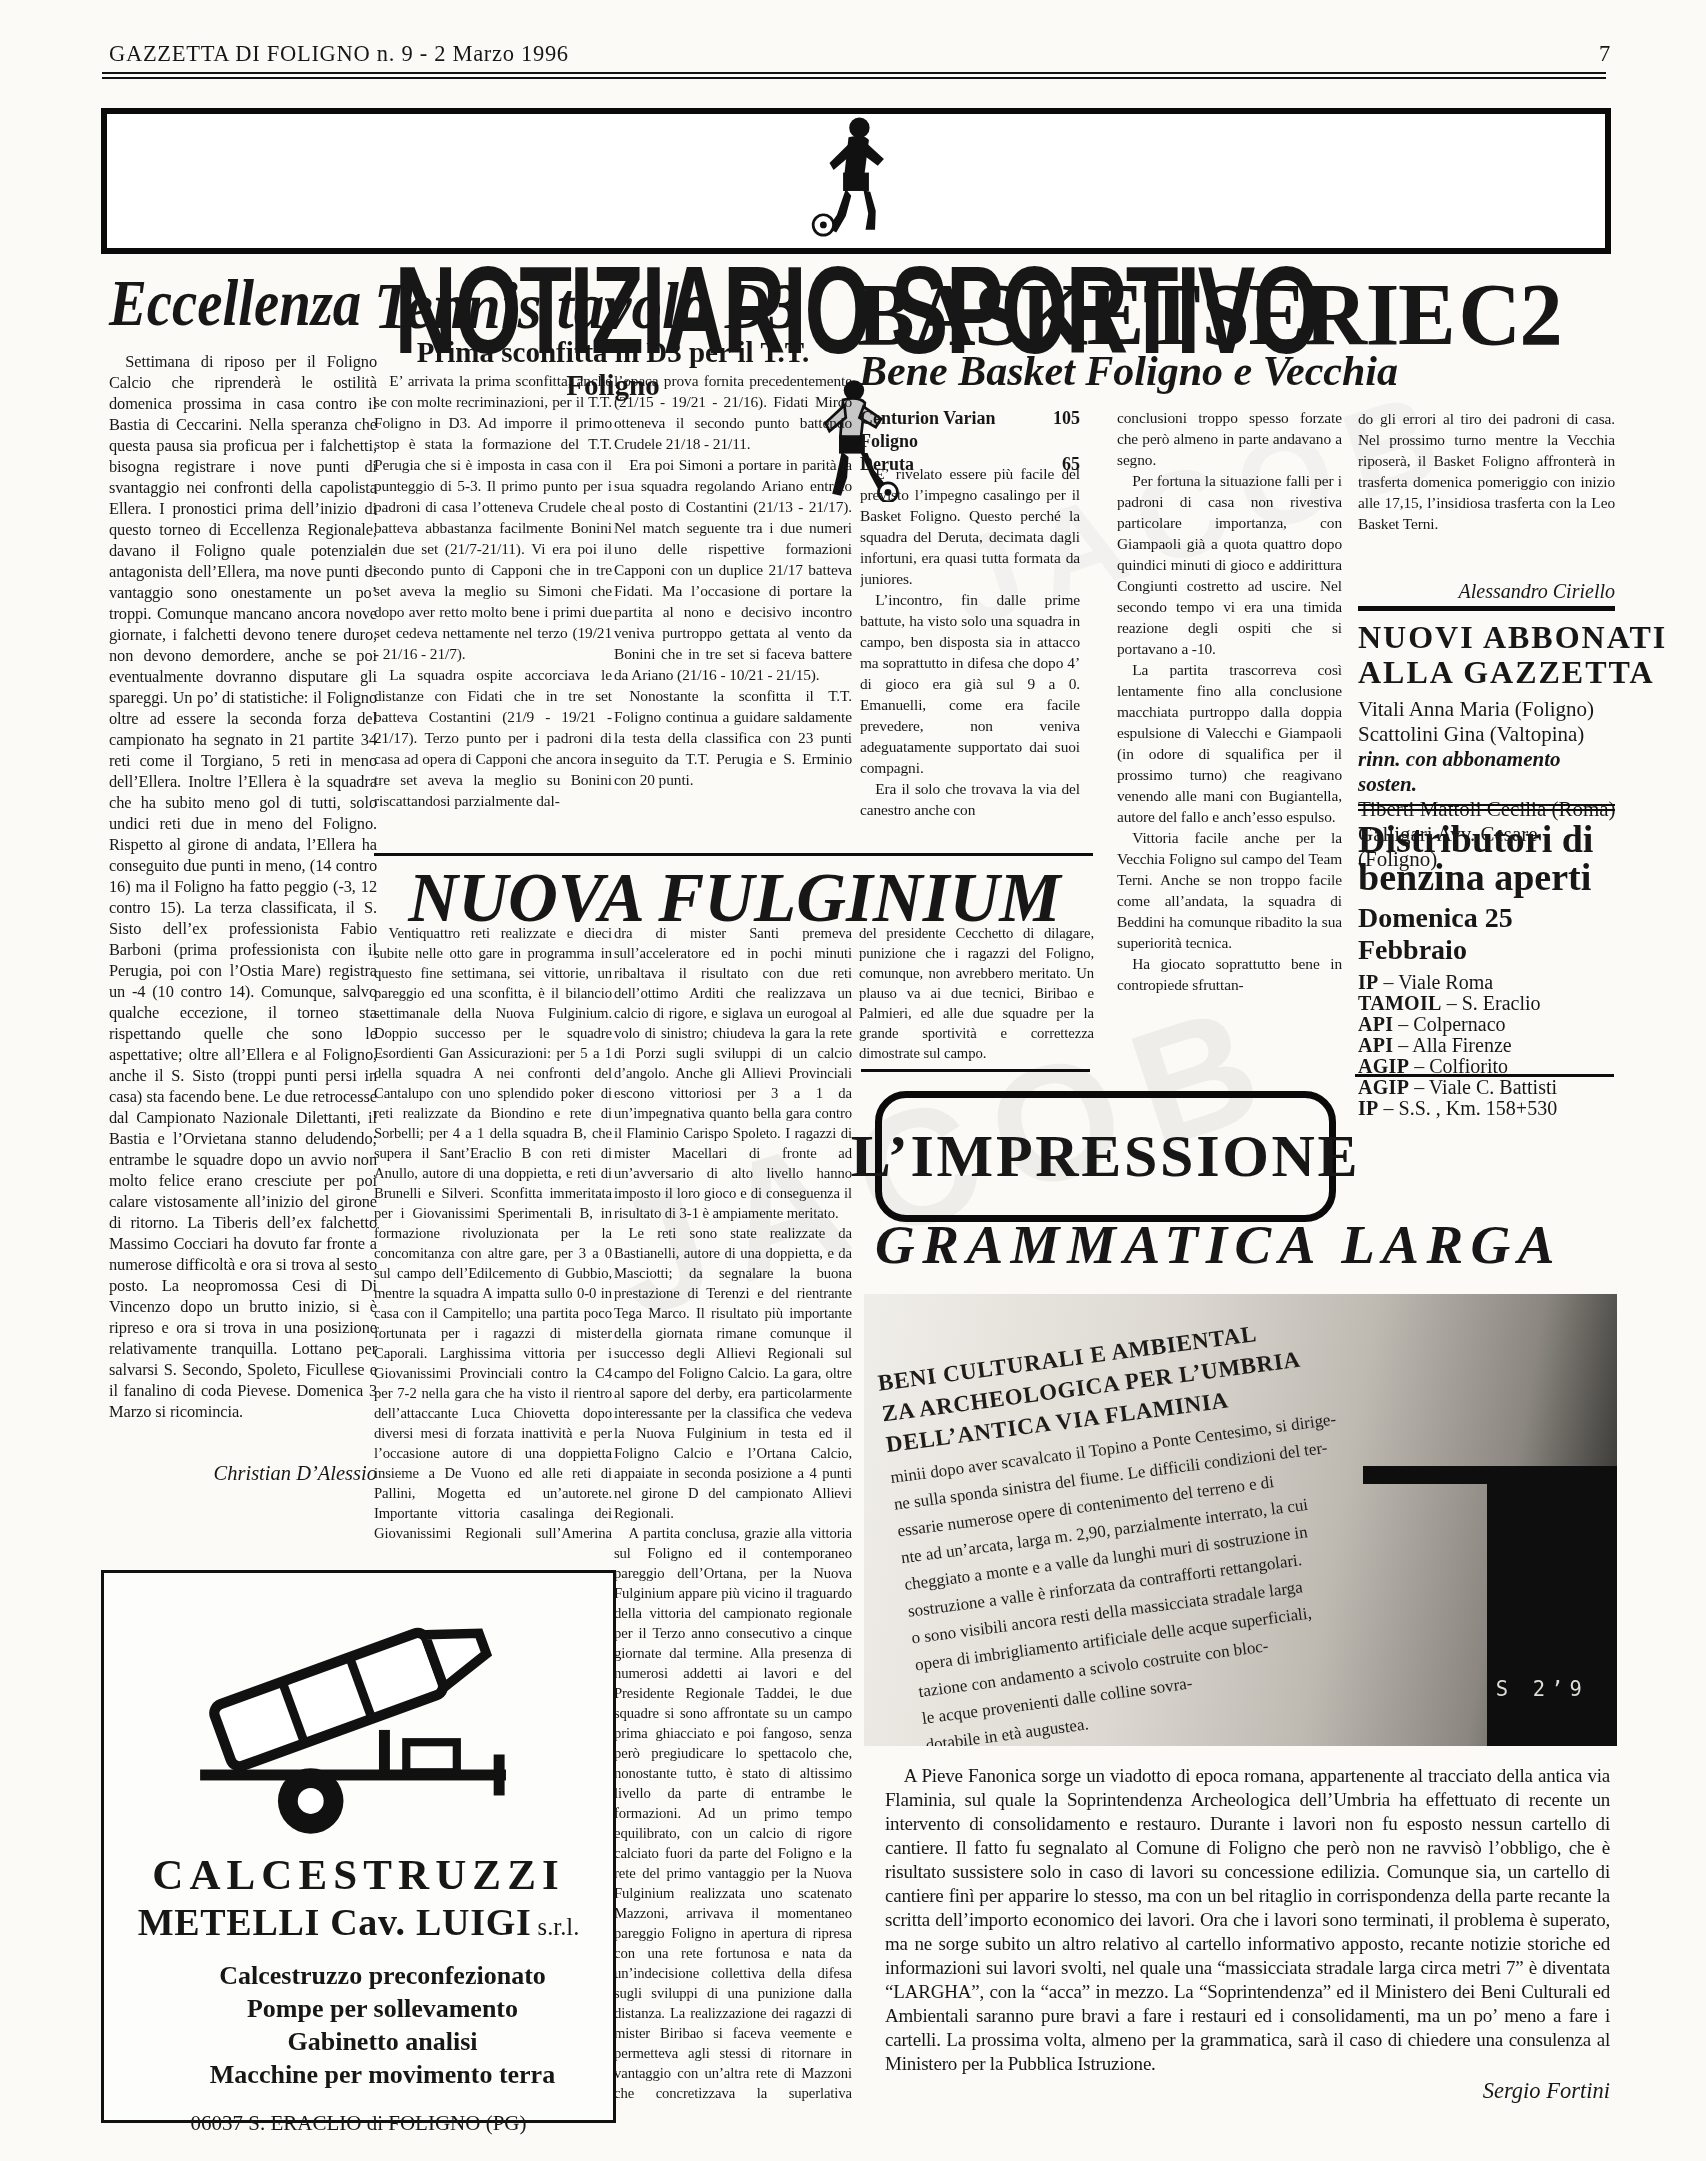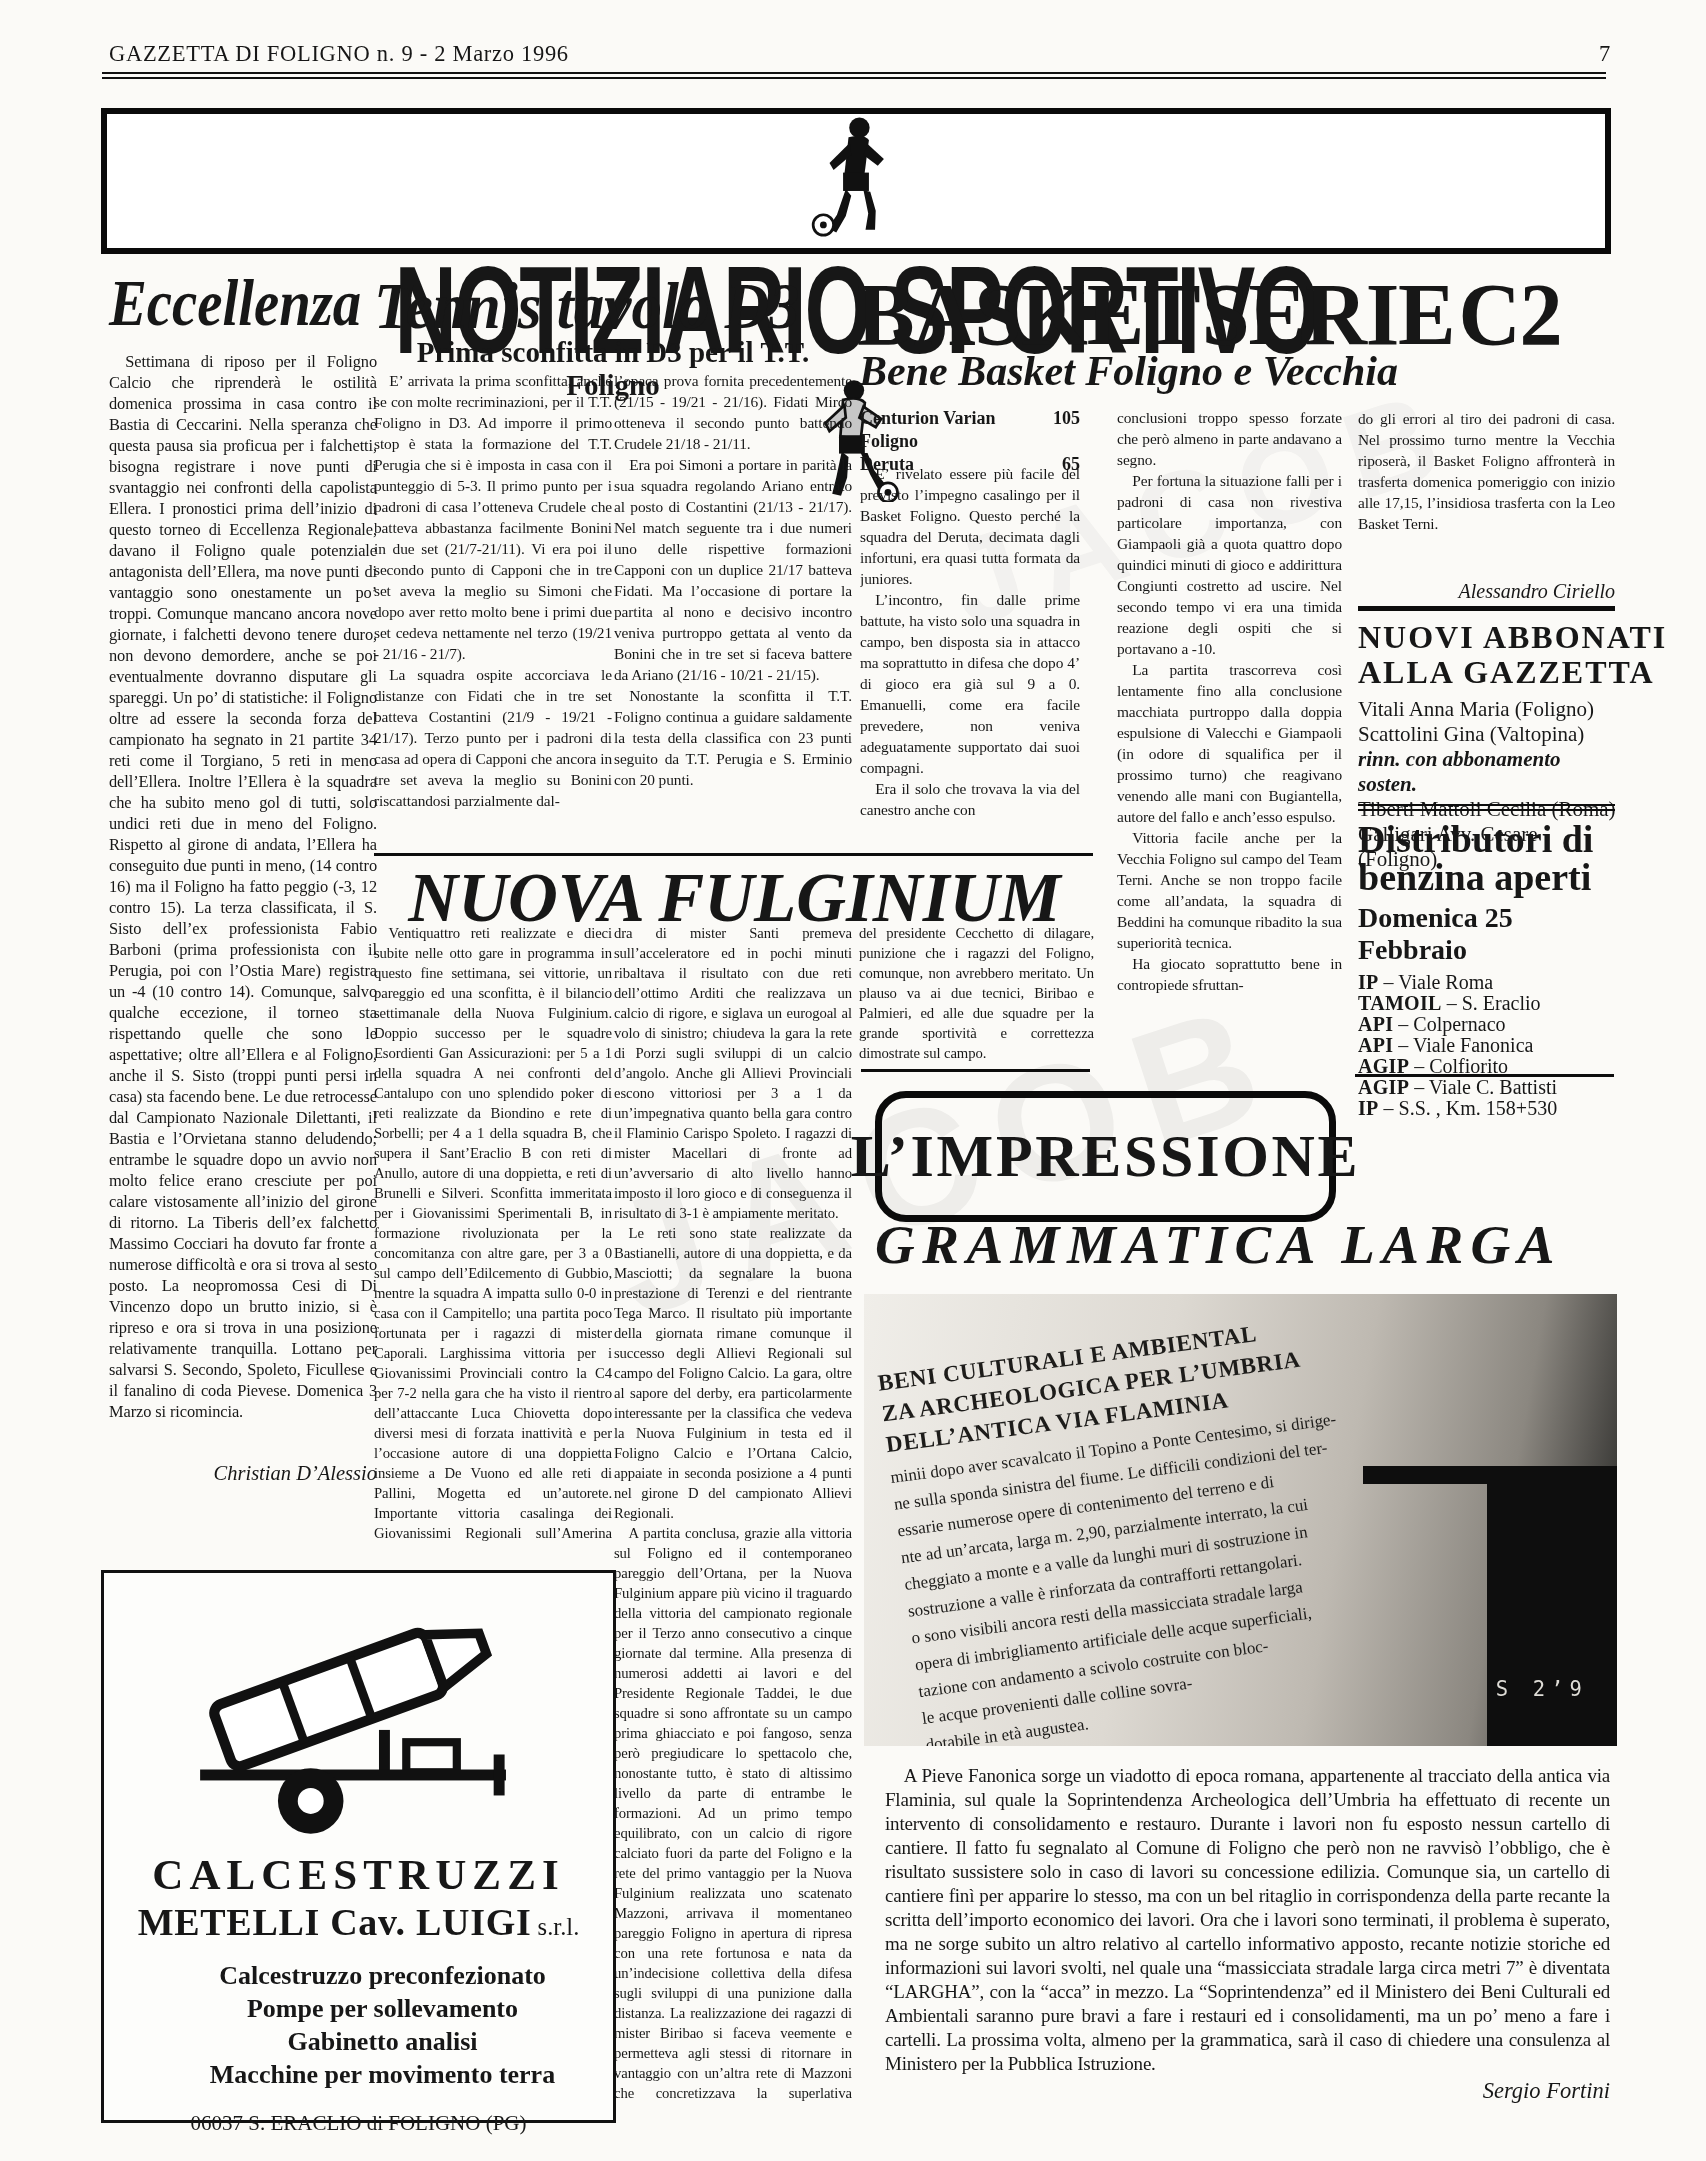--- a/index.html
+++ b/index.html
@@ -176,21 +176,21 @@
 
   <div class="abs rule2" style="left:1358px;top:804px;width:257px;"></div>
   <div class="abs" style="left:1358px;top:820px;width:259px;">
     <div class="dist-title">Distributori di</div>
     <div class="dist-title">benzina aperti</div>
     <div class="dist-sub">Domenica 25 Febbraio</div>
     <div style="margin-top:6.8px;">
       <div class="dist-row"><b>IP</b> <span>– Viale Roma</span></div>
       <div class="dist-row"><b>TAMOIL</b> <span>– S. Eraclio</span></div>
       <div class="dist-row"><b>API</b> <span>– Colpernaco</span></div>
-      <div class="dist-row"><b>API</b> <span>– Viale Fanonica</span></div>
+      <div class="dist-row"><b>API</b> <span>– Alla Firenze</span></div>
       <div class="dist-row"><b>AGIP</b> <span>– Colfiorito</span></div>
       <div class="dist-row"><b>AGIP</b> <span>– Viale C. Battisti</span></div>
       <div class="dist-row"><b>IP</b> <span>– S.S. , Km. 158+530</span></div>
     </div>
   </div>
   <div class="abs rule" style="left:1355px;top:1074px;width:259px;height:3.4px;"></div>
 
   <div class="abs imp-box" style="left:875px;top:1091px;width:461px;height:131px;">
     <span class="imp-title">L’IMPRESSIONE</span>
   </div>

